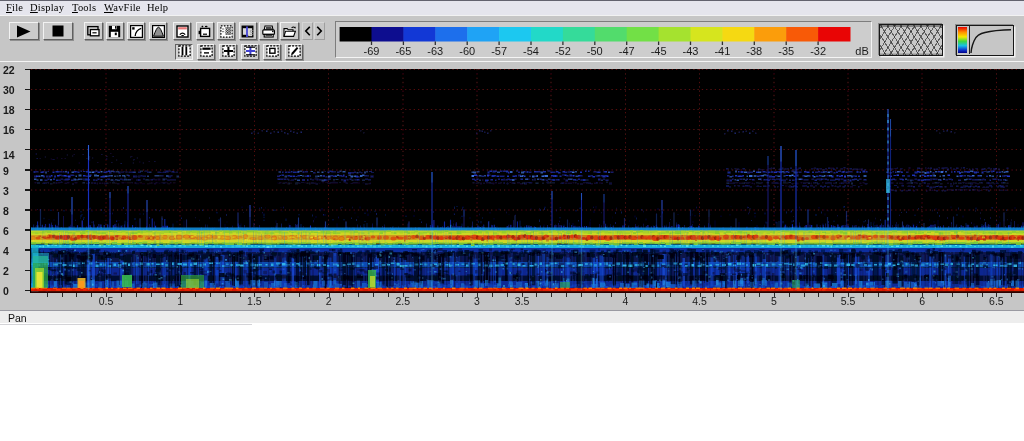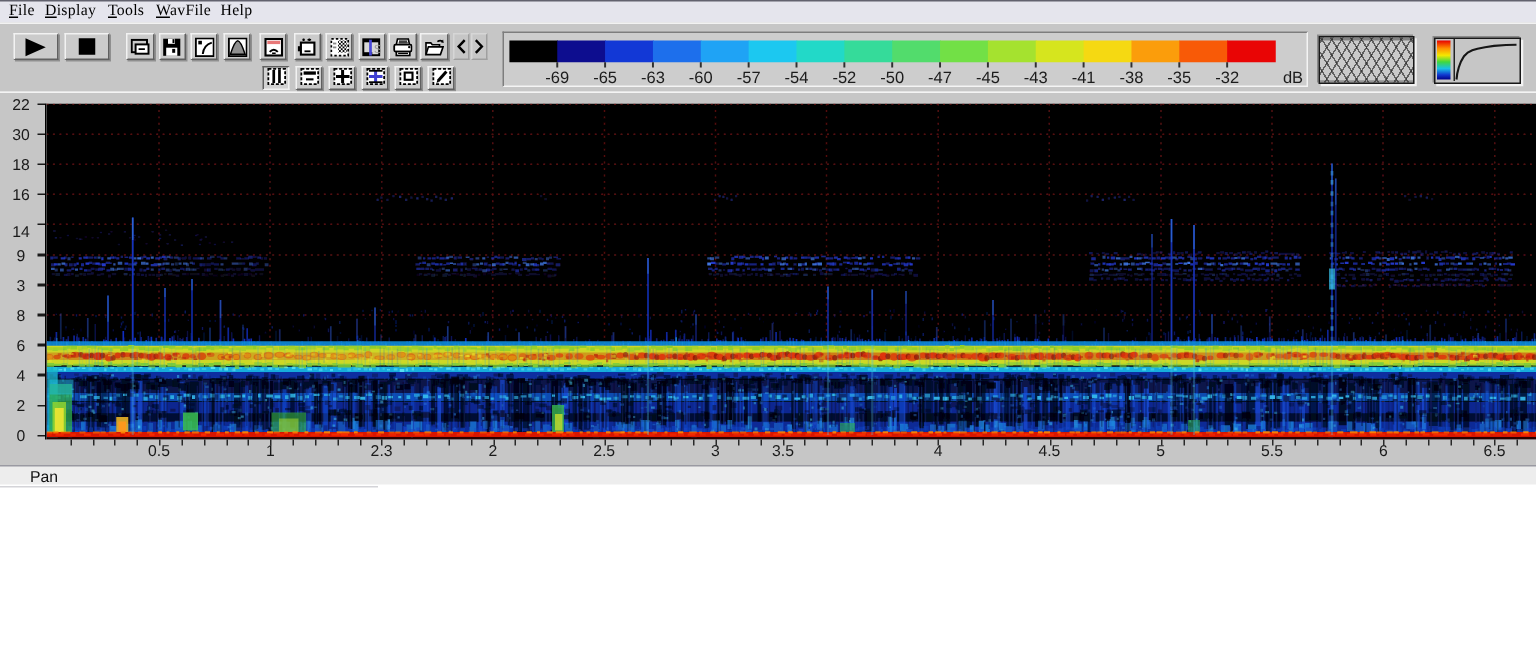--- a/index.html
+++ b/index.html
@@ -12,25 +12,25 @@
 #statusbox{position:absolute;left:9px;top:44px;width:155px;height:16px;background:#cdcdcd;border-top:1.5px solid #7a7a7a;border-left:1.5px solid #7a7a7a;border-right:1.5px solid #f4f4f4;border-bottom:1.5px solid #f4f4f4;box-sizing:border-box;font-size:11px;color:#111;line-height:13px;padding-left:3px;}
 #cbarpanel{position:absolute;left:335px;top:21px;width:537px;height:37px;background:#cdcdcd;border-top:1.5px solid #7d7d7d;border-left:1.5px solid #7d7d7d;border-right:1.5px solid #f4f4f4;border-bottom:1.5px solid #f4f4f4;box-sizing:border-box;}
 #hatch{position:absolute;left:879px;top:24px;width:64px;height:32px;border:1.5px solid #181818;box-sizing:border-box;background:
  repeating-linear-gradient(58deg,rgba(25,25,25,0) 0 4.6px,rgba(40,40,40,0.65) 4.6px 5.6px),
  repeating-linear-gradient(-58deg,rgba(25,25,25,0) 0 4.6px,rgba(40,40,40,0.65) 4.6px 5.6px),#c9c9c9;
  box-shadow:inset 0 2px 0 rgba(45,45,45,0.45), inset 0 -1.5px 0 rgba(45,45,45,0.35), 1.5px 1.5px 0 #f2f2f2, -1px -1px 0 #8a8a8a;}
 #curvebox{position:absolute;left:956px;top:25px;width:58px;height:31px;border:1.5px solid #181818;box-sizing:border-box;background:#c6c6c6;box-shadow:1.5px 1.5px 0 #f2f2f2,-1px -1px 0 #8a8a8a;}
 #specpanel{position:absolute;left:0;top:61px;width:1024px;height:249px;background:#c6c6c6;border-top:1.5px solid #f4f4f4;box-sizing:border-box;}
 #plot{position:absolute;left:31px;top:7px;width:993px;height:224px;}
 #yaxisline{position:absolute;left:29.5px;top:7px;width:1.5px;height:224px;background:#000;}
-.ylab{position:absolute;left:3px;width:22px;text-align:center;font-size:10.5px;color:#1a1a1a;}
+.ylab{position:absolute;left:3px;width:22px;text-align:left;font-size:10.5px;color:#1a1a1a;font-weight:bold;}
 .ytick{position:absolute;left:25px;width:4.5px;height:1.5px;background:#1a1a1a;}
 .xlab{position:absolute;top:233px;width:28px;text-align:center;font-size:10.5px;color:#1a1a1a;}
 .xtick{position:absolute;top:231px;width:1px;height:3.5px;background:#2a2a2a;}
-#panbar{position:absolute;left:0;top:310px;width:1024px;height:13px;background:#ededed;border-top:1px solid #9a9aa2;box-sizing:border-box;font-size:10.5px;color:#111;padding:1px 0 0 20px;}
+#panbar{position:absolute;left:0;top:310px;width:1024px;height:13px;background:#ededed;border-top:1px solid #9a9aa2;box-sizing:border-box;font-size:10.5px;color:#111;padding:1px 0 0 8px;}
 #panline{position:absolute;left:0;top:324px;width:252px;height:1px;background:#d4d4d8;}
 </style></head>
 <body>
 <div id="win">
 <div id="menubar">
  <span class="mi" style="left:6px"><u>F</u>ile</span>
  <span class="mi" style="left:30px"><u>D</u>isplay</span>
  <span class="mi" style="left:72px"><u>T</u>ools</span>
  <span class="mi" style="left:104px"><u>W</u>avFile</span>
  <span class="mi" style="left:147px">Help</span>
@@ -1320,21 +1320,21 @@
       <div class="ylab" style="top:162.9px">6</div>
       <div class="ytick" style="top:167.4px"></div>
       <div class="ylab" style="top:183.0px">4</div>
       <div class="ytick" style="top:187.4px"></div>
       <div class="ylab" style="top:203.1px">2</div>
       <div class="ytick" style="top:207.6px"></div>
       <div class="ylab" style="top:223.2px">0</div>
       <div class="ytick" style="top:227.7px"></div>
 <div class="xlab" style="left:92.0px">0.5</div>
       <div class="xlab" style="left:166.2px">1</div>
-      <div class="xlab" style="left:240.4px">2.3</div>
+      <div class="xlab" style="left:240.4px">1.5</div>
       <div class="xlab" style="left:314.6px">2</div>
       <div class="xlab" style="left:388.8px">2.5</div>
       <div class="xlab" style="left:463.0px">3</div>
       <div class="xlab" style="left:508px">3.5</div>
       <div class="xlab" style="left:611.4px">4</div>
       <div class="xlab" style="left:685.6px">4.5</div>
       <div class="xlab" style="left:759.8px">5</div>
       <div class="xlab" style="left:834.0px">5.5</div>
       <div class="xlab" style="left:908.2px">6</div>
       <div class="xlab" style="left:982.4px">6.5</div>

